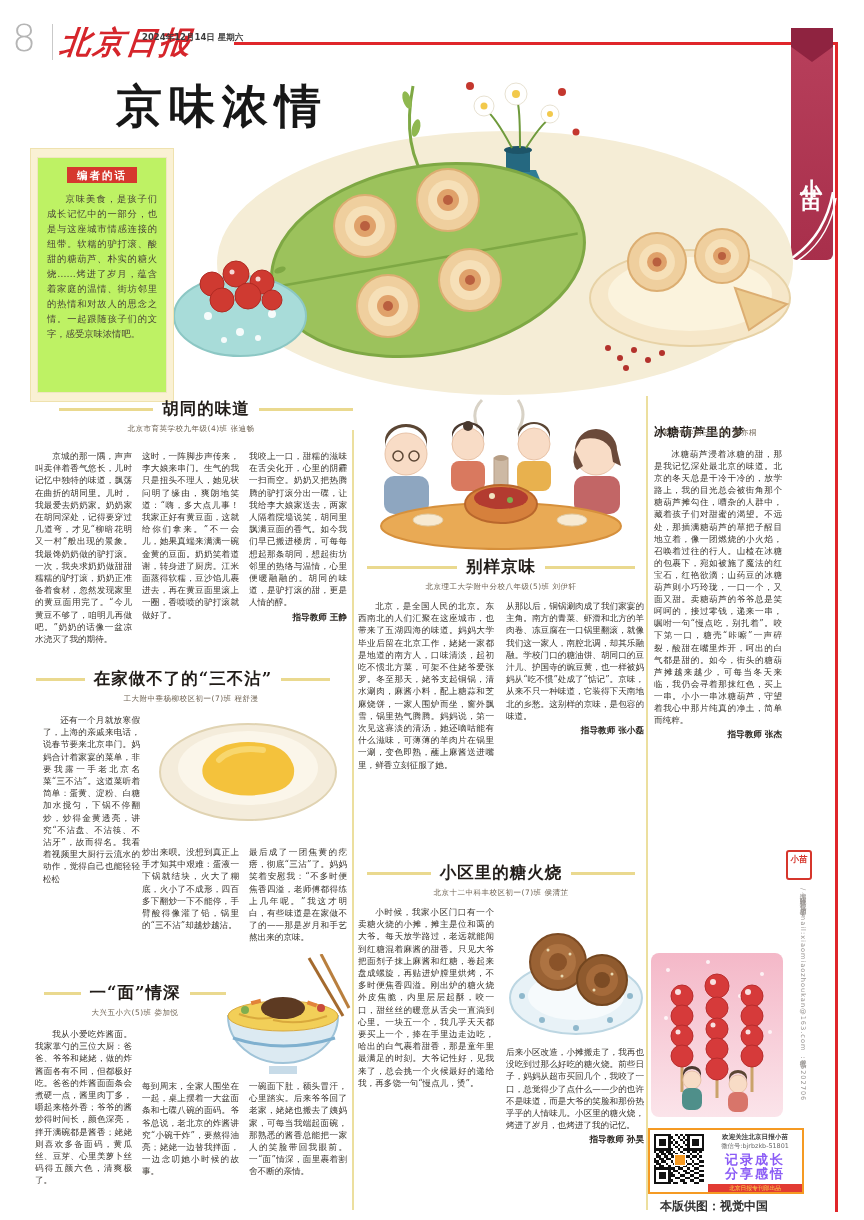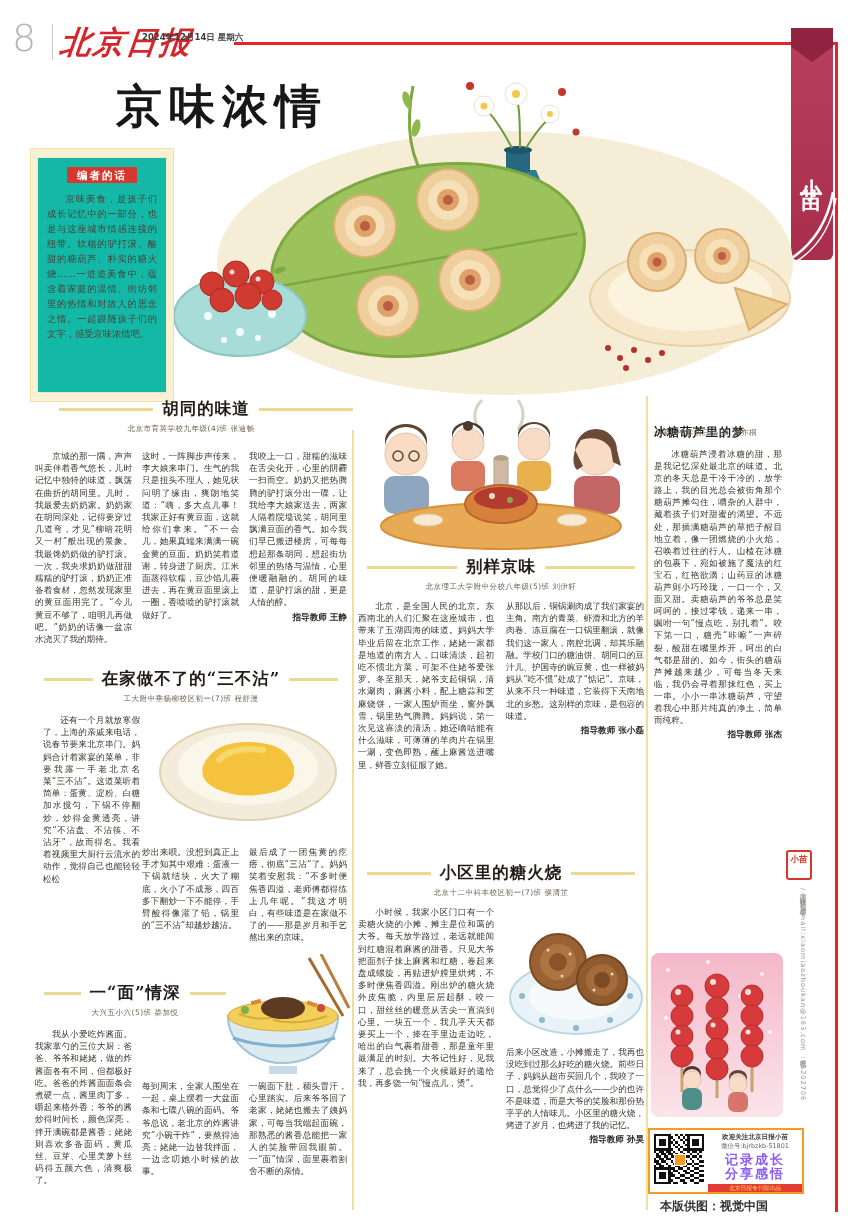--- a/index.html
+++ b/index.html
@@ -15,21 +15,21 @@
   .red-line-right{width:3px;background:#e0262a;}
   
   .ribbon{width:42px;height:232px;background:linear-gradient(#b8405c,#a82f4b);border-radius:0 0 6px 6px;}
   .ribbon .orn{position:absolute;top:0;left:0;width:42px;height:34px;background:#8f2340;
       clip-path:polygon(0 0,100% 0,100% 55%,50% 100%,0 55%);}
   .ribbon .txt{position:absolute;top:68px;left:0;width:42px;text-align:center;color:#fff;
       font-size:22px;font-weight:bold;writing-mode:vertical-rl;letter-spacing:10px;height:150px;line-height:42px;}
   .ribbon svg{position:absolute;bottom:-2px;left:-4px;}
   
   .note-panel{background:#faf1d4;border:1px solid #efe2ae;}
-  .note-card{background:#14b8a6;border:1px solid #f0e6c2;}
+  .note-card{background:#bef264;border:1px solid #f0e6c2;}
   .note-chip{background:#d6382e;color:#fff;font-family:"DejaVu Sans","Liberation Sans",sans-serif;
       font-size:10.5px;font-weight:bold;padding:2px 10px;letter-spacing:2px;}
   .note-body{font-size:9.3px;line-height:15px;color:#4a4238;text-align:justify;text-indent:2em;}
   
   .main-title{font-size:46px;font-weight:900;color:#171717;letter-spacing:7px;}
   .art-title-row{display:flex;align-items:center;}
   .tline{flex:1;height:3px;background:#ead98f;margin:0 9px;}
   .art-title{font-size:16.5px;font-weight:900;color:#211c18;letter-spacing:1px;white-space:nowrap;}
   .byline{font-family:"DejaVu Sans","Liberation Sans",sans-serif;font-size:7.5px;color:#6f6353;text-align:center;letter-spacing:.5px;}
   
@@ -176,21 +176,21 @@
         <circle cx="502" cy="305" r="3"></circle>
         <circle cx="466" cy="320" r="3"></circle>
     </g>
   </svg>
 
   <div class="abs main-title" style="left:116px;top:76px;">京味浓情</div>
 
   <div class="abs note-panel" style="left:30px;top:148px;width:142px;height:252px;">
     <div class="abs note-card" style="left:6px;top:8px;width:128px;height:234px;">
       <div style="text-align:center;margin-top:6px;"><span class="note-chip">编者的话</span></div>
-      <div class="note-body" style="padding:8px 9px 0 9px;">京味美食，是孩子们成长记忆中的一部分，也是与这座城市情感连接的纽带。软糯的驴打滚、酸甜的糖葫芦、朴实的糖火烧……一道道美食中，蕴含着家庭的温情、街坊邻里的热情和对故人的思念之情。一起跟随孩子们的文字，感受京味浓情吧。</div>
+      <div class="note-body" style="padding:8px 9px 0 9px;">京味美食，是孩子们成长记忆中的一部分，也是与这座城市情感连接的纽带。软糯的驴打滚、酸甜的糖葫芦、朴实的糖火烧……烤进了岁月，蕴含着家庭的温情、街坊邻里的热情和对故人的思念之情。一起跟随孩子们的文字，感受京味浓情吧。</div>
     </div>
   </div>
 
   <div class="abs vrule" style="left:352px;top:430px;height:780px;"></div>
   <div class="abs vrule" style="left:646px;top:396px;height:814px;"></div>
 
   <div class="abs art-title-row" style="left:50px;top:398px;width:312px;">
     <div class="tline"></div>
     <div class="art-title">胡同的味道</div>
     <div class="tline"></div>
@@ -198,21 +198,21 @@
   <div class="abs byline" style="left:35px;top:424px;width:312px;">北京市育英学校九年级(4)班 张迪畅</div>
   <div class="abs" style="left:35px;top:446px;width:312px;height:248px;">
     <div class="abs bodycol indent" style="left:0;top:4px;width:97px;">京城的那一隅，声声叫卖伴着香气悠长，儿时记忆中独特的味道，飘荡在曲折的胡同里。儿时，我最爱去奶奶家。奶奶家在胡同深处，记得要穿过几道弯，才见“柳暗花明又一村”般出现的景象。我最馋奶奶做的驴打滚。一次，我央求奶奶做甜甜糯糯的驴打滚，奶奶正准备着食材，忽然发现家里的黄豆面用完了。“今儿黄豆不够了，咱明儿再做吧。”奶奶的话像一盆凉水浇灭了我的期待。</div>
     <div class="abs bodycol" style="left:107px;top:4px;width:97px;">这时，一阵脚步声传来，李大娘来串门。生气的我只是扭头不理人，她见状问明了缘由，爽朗地笑道：“嗨，多大点儿事！我家正好有黄豆面，这就给你们拿来。”不一会儿，她果真端来满满一碗金黄的豆面。奶奶笑着道谢，转身进了厨房。江米面蒸得软糯，豆沙馅儿裹进去，再在黄豆面里滚上一圈，香喷喷的驴打滚就做好了。</div>
     <div class="abs" style="left:214px;top:4px;width:98px;">
       <div class="bodycol">我咬上一口，甜糯的滋味在舌尖化开，心里的阴霾一扫而空。奶奶又把热腾腾的驴打滚分出一碟，让我给李大娘家送去，两家人隔着院墙说笑，胡同里飘满豆面的香气。如今我们早已搬进楼房，可每每想起那条胡同，想起街坊邻里的热络与温情，心里便暖融融的。胡同的味道，是驴打滚的甜，更是人情的醇。</div>
       <div class="teacher">指导教师 王静</div>
     </div>
   </div>
 
-  <div class="abs art-title-row" style="left:35px;top:668px;width:312px;">
+  <div class="abs art-title-row" style="left:27px;top:668px;width:312px;">
     <div class="tline"></div>
     <div class="art-title">在家做不了的“三不沾”</div>
     <div class="tline"></div>
   </div>
   <div class="abs byline" style="left:35px;top:694px;width:312px;">工大附中垂杨柳校区初一(7)班 程舒漫</div>
   <div class="abs" style="left:35px;top:712px;width:312px;height:258px;">
     <div class="abs bodycol indent" style="left:8px;top:2px;width:97px;">还有一个月就放寒假了，上海的亲戚来电话，说春节要来北京串门。妈妈合计着家宴的菜单，非要我露一手老北京名菜“三不沾”。这道菜听着简单：蛋黄、淀粉、白糖加水搅匀，下锅不停翻炒，炒得金黄透亮，讲究“不沾盘、不沾筷、不沾牙”，故而得名。我看着视频里大厨行云流水的动作，觉得自己也能轻轻松松</div>
     <svg class="abs" style="left:118px;top:-4px;" width="190" height="128" viewBox="0 0 190 128">
       <ellipse cx="95" cy="64" rx="88" ry="48" fill="#f4ecdb" stroke="#e0d3b2" stroke-width="2"></ellipse>
       <ellipse cx="95" cy="60" rx="70" ry="37" fill="#fbf6ea"></ellipse>

